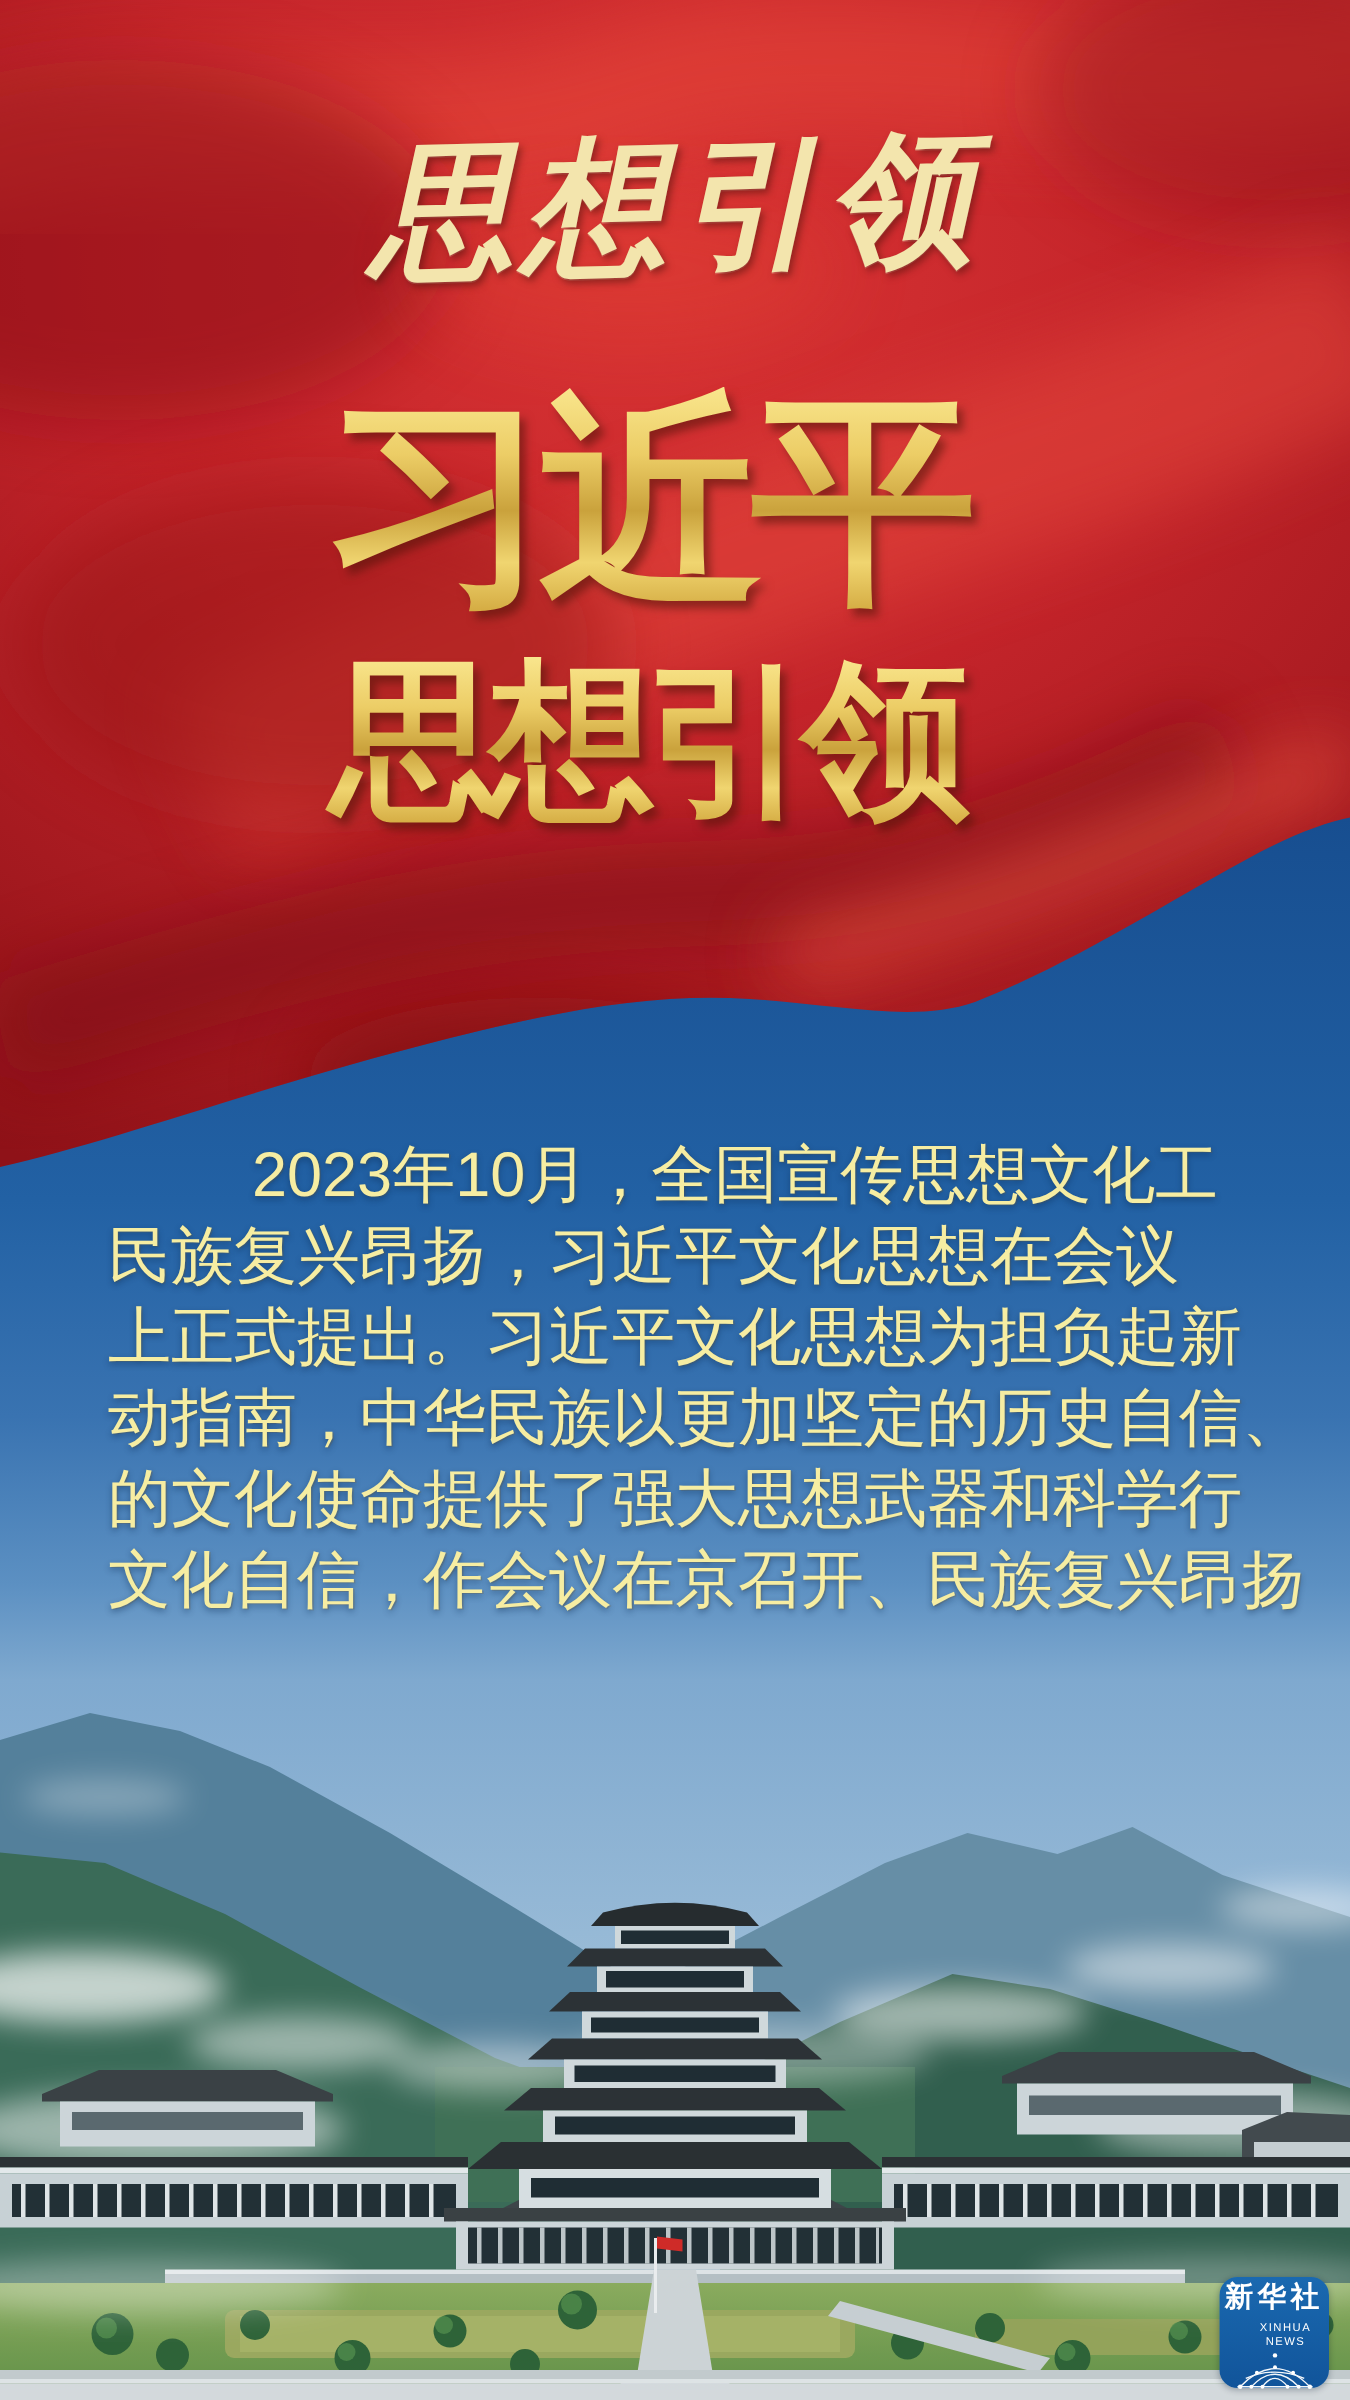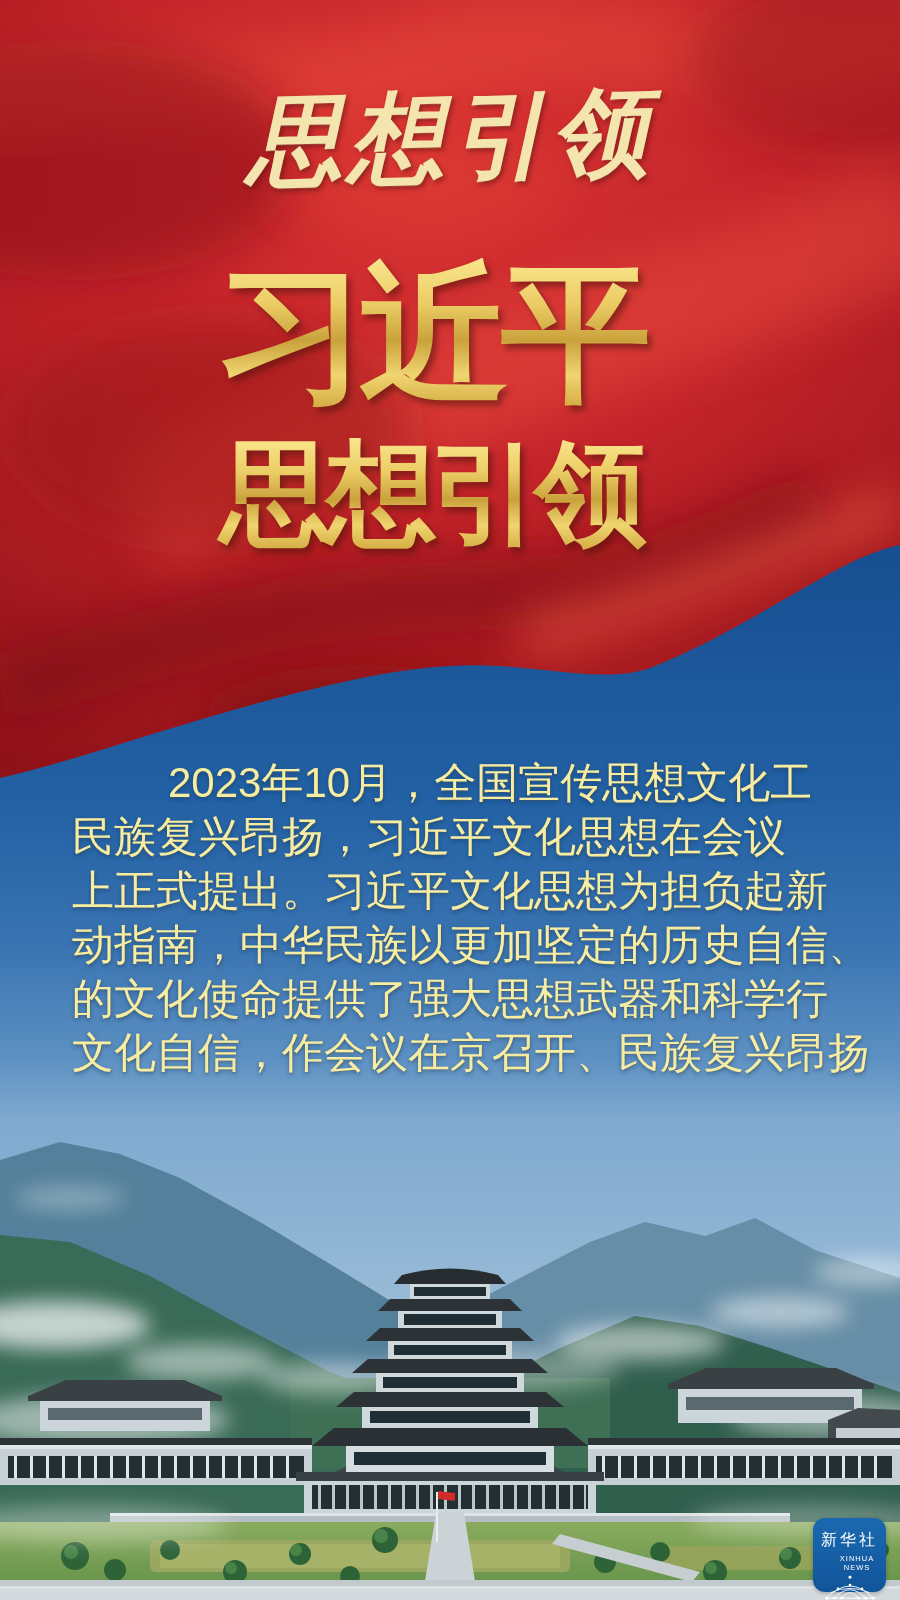--- a/index.html
+++ b/index.html
@@ -39,21 +39,21 @@
   }
   .body-line{white-space:nowrap;}
   .body-line.indent{padding-left:96px;}
   
   .xinhua-logo{
     position:absolute;left:813px;top:1518px;width:73px;height:74px;
     background:linear-gradient(180deg,#1a69b0 0%,#11549a 100%);
     border-radius:12px;color:#fff;text-align:center;
     box-shadow:0 1px 4px rgba(0,20,40,.3);
   }
-  .logo-cn{font-size:16px;font-weight:normal;letter-spacing:3px;margin-top:12px;}
+  .logo-cn{font-size:19px;font-weight:bold;letter-spacing:3px;margin-top:0;}
   .logo-en{font-size:7.5px;letter-spacing:1px;margin-top:3px;margin-left:15px;}
   .logo-net{margin:2px auto 0 auto;}
 </style>
 </head>
 <body>
 
 <div class="poster">
 
   <svg class="photo" viewBox="0 0 900 480" preserveAspectRatio="none">
     <defs>

